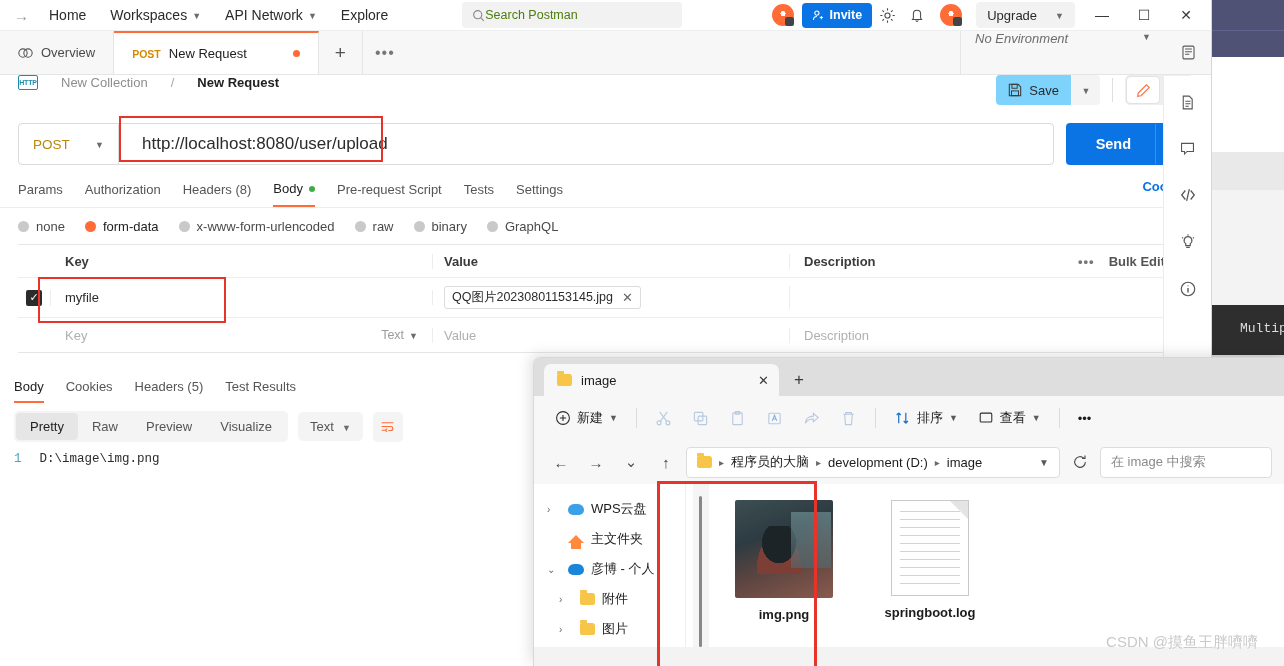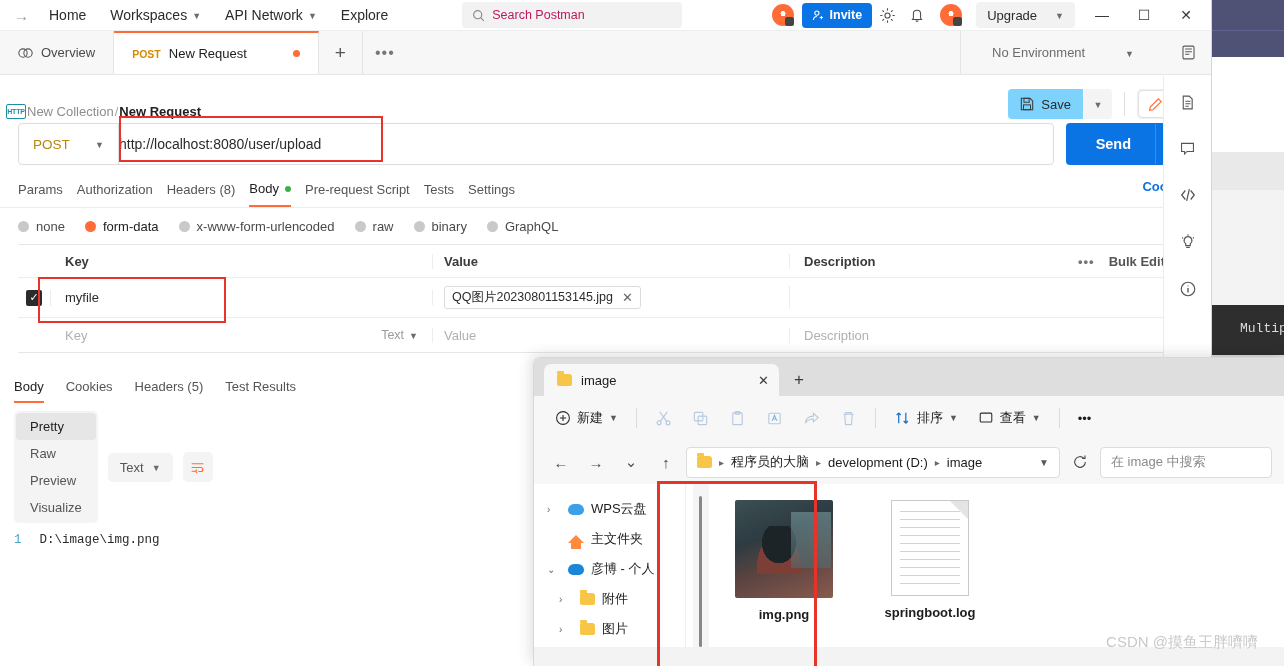--- a/index.html
+++ b/index.html
@@ -32,21 +32,21 @@
       background:#fff; border-right:1px solid #d6d6d6; }
 
   
   .pm-topnav { height:31px; display:flex; align-items:center; background:#fff;
       border-bottom:1px solid #eceef0; padding-left:6px; }
   .pm-arrow { color:#9a9a9a; font-size:15px; padding:0 8px; }
   .pm-navitem { font-size:14px; color:#2b2b2b; padding:0 12px; display:flex; align-items:center; gap:5px;
       height:31px; cursor:pointer; }
   .chev { font-size:9px; color:#6b6b6b; transform:translateY(1px); }
   .pm-search { margin-left:62px; width:220px; height:26px; background:#f2f2f2; border-radius:4px;
-      display:flex; align-items:center; gap:7px; padding:0 10px; color:#be185d; font-size:12.5px; }
+      display:flex; align-items:center; padding:0 10px; color:#4d7c0f; font-size:12.5px; }
   .pm-search svg { flex:0 0 auto; }
   .pm-right { margin-left:auto; display:flex; align-items:center; gap:0; padding-right:4px; }
   .pm-avatar { width:22px; height:22px; border-radius:50%;
       background:radial-gradient(circle at 50% 42%, #fff 0 18%, #ff6c37 19% 100%);
       border:2px solid #ff6c37; position:relative; margin:0 8px; }
   .pm-avatar::after { content:""; position:absolute; right:-2px; bottom:-2px; width:9px; height:9px;
       border-radius:2px; background:#444; }
   .pm-invite { background:#0b74e5; color:#fff; font-size:12.5px; font-weight:bold; height:25px;
       border-radius:4px; display:flex; align-items:center; gap:5px; padding:0 10px; border:none; cursor:pointer; }
   .pm-iconbtn { width:30px; height:30px; display:flex; align-items:center; justify-content:center;
@@ -61,26 +61,26 @@
       border-bottom:1px solid #e3e5e7; }
   .pm-tab { display:flex; align-items:center; gap:8px; padding:0 18px; font-size:13px; color:#4a4a4a;
       border-right:1px solid #e3e5e7; cursor:pointer; }
   .pm-tab.active { background:#fff; border-top:2px solid #ff6c37; color:#212121; }
   .pm-tab .method { color:#d38a00; font-size:10.5px; font-weight:bold; }
   .pm-dot { width:7px; height:7px; border-radius:50%; background:#ff6c37; margin-left:38px; }
   .pm-plus { width:44px; display:flex; align-items:center; justify-content:center; font-size:19px;
       color:#555; border-right:1px solid #e3e5e7; cursor:pointer; }
   .pm-dots { width:44px; display:flex; align-items:center; justify-content:center; font-size:16px;
       color:#777; letter-spacing:1px; cursor:pointer; }
-  .pm-env { margin-left:auto; width:205px; display:flex; align-items:center; justify-content:space-between;
-      padding:0 31px; border-left:1px solid #e3e5e7; font-size:13px; color:#6d6d6d; cursor:pointer; }
+  .pm-env { margin-left:auto; width:205px; display:flex; justify-content:space-between;
+      padding:0 14px; border-left:1px solid #e3e5e7; font-size:13px; color:#6d6d6d; cursor:pointer;font-style:italic; }
   .pm-envicon { width:46px; display:flex; align-items:center; justify-content:center; color:#5a5a5a; cursor:pointer; }
 
   
-  .pm-crumbrow { height:44px; display:flex; align-items:flex-end; padding:0 6px; gap:1px; }
+  .pm-crumbrow { height:44px; display:flex; align-items:flex-start; padding:0 18px; gap:23px; }
   .crumb-http { width:20px; height:15px; border:1.4px solid #1f8ba8; border-radius:2px; color:#1f8ba8;
       font-size:7px; font-weight:bold; display:flex; align-items:center; justify-content:center; letter-spacing:-0.2px;}
   .crumb-a { color:#8d8d8d; font-size:13px; cursor:pointer;}
   .crumb-sep { color:#a8a8a8; }
   .crumb-b { color:#212121; font-size:13px; font-weight:bold; }
   .crumb-right { margin-left:auto; display:flex; align-items:center; gap:0; }
   .save-btn { background:#7dd3fc; border:none; height:30px; border-radius:4px 0 0 4px; display:flex;
       align-items:center; gap:7px; padding:0 12px; font-size:13px; color:#2b2b2b; cursor:pointer; }
   .save-caret { background:#f4f4f4; height:30px; width:28px; border-radius:0 4px 4px 0; display:flex;
       align-items:center; justify-content:center; color:#555; margin-left:1px; cursor:pointer; }
@@ -89,31 +89,31 @@
   .seg > div { width:32px; height:26px; display:flex; align-items:center; justify-content:center;
       border-radius:4px; cursor:pointer; color:#6a6a6a; }
   .seg > div.on { background:#fff; color:#ff6c37; box-shadow:0 0 0 1px #e2e2e2; }
 
   
   .pm-urlrow { padding:0 18px; display:flex; align-items:center; gap:12px; margin-top:4px; }
   .url-wrap { flex:1; display:flex; height:42px; border:1px solid #dcdcdc; border-radius:4px; overflow:visible;
       position:relative; background:#fff; }
   .method-sel { width:100px; display:flex; align-items:center; justify-content:space-between; padding:0 14px;
       color:#b8860b; font-size:13.5px; border-right:1px solid #dcdcdc; cursor:pointer; }
-  .url-input { flex:1; border:none; outline:none; font-size:14px; color:#2b2b2b; padding:0 0;
+  .url-input { flex:1; border:none; outline:none; font-size:17px; color:#2b2b2b; padding:0 23px;
       font-family:"Liberation Sans", sans-serif; background:transparent; }
   .redbox-url { position:absolute; left:100px; top:-8px; width:264px; height:46px;
       border:2.5px solid #e8332a; pointer-events:none; }
   .send-btn { background:#0b74e5; color:#fff; border:none; height:42px; border-radius:4px;
       display:flex; align-items:stretch; cursor:pointer; }
   .send-btn .lbl { display:flex; align-items:center; padding:0 24px; font-size:14.5px; font-weight:bold; }
   .send-btn .cr { display:flex; align-items:center; padding:0 11px; border-left:1px solid #3a8eea; }
 
   
-  .req-tabs { display:flex; align-items:center; padding:0 18px; margin-top:10px; gap:14px;
+  .req-tabs { display:flex; align-items:center; padding:0 18px; margin-top:10px; gap:22px;
       border-bottom:1px solid #ededed; }
   .req-tab { font-size:13px; color:#555; padding:6px 0 9px; cursor:pointer; display:flex; align-items:center; gap:6px; }
   .req-tab.active { color:#212121; border-bottom:2px solid #ff6c37; }
   .greendot { width:6px; height:6px; border-radius:50%; background:#3eae4a; }
   .cookies-link { margin-left:auto; color:#0b74e5; font-size:13px; font-weight:bold; cursor:pointer; padding-bottom:9px;}
 
   
   .body-radios { display:flex; align-items:center; gap:20px; padding:11px 18px 10px; }
   .radio { display:flex; align-items:center; gap:7px; font-size:13px; color:#4a4a4a; cursor:pointer; }
   .radio .rc { width:11px; height:11px; border-radius:50%; background:#c9c9c9; }
@@ -141,21 +141,21 @@
   .bulk .b { color:#555; font-size:13px; cursor:pointer; }
   .type-sel { color:#9b9b9b; font-size:12.5px; display:flex; align-items:center; gap:5px; cursor:pointer; }
   .redbox-key { position:absolute; left:38px; top:277px; width:188px; height:46px;
       border:2.5px solid #e8332a; pointer-events:none; z-index:20; }
 
   
   .resp-tabs { display:flex; gap:22px; padding:0 14px; margin-top:26px; }
   .resp-tab { font-size:13px; color:#555; padding-bottom:7px; cursor:pointer; }
   .resp-tab.active { color:#212121; border-bottom:2px solid #ff6c37; }
   .resp-ctrl { display:flex; align-items:center; gap:0; padding:8px 14px 0; }
-  .pillgrp { display:flex; background:#f4f4f4; border-radius:5px; padding:2px;flex-direction:column; }
+  .pillgrp { display:flex; background:#f4f4f4; border-radius:5px; padding:2px; }
   .pill { padding:6px 14px; font-size:13px; color:#555; border-radius:4px; cursor:pointer; }
   .pill.on { background:#e6e6e6; color:#212121; }
   .fmtsel { margin-left:10px; background:#f4f4f4; border-radius:5px; padding:7px 12px; font-size:13px;
       color:#555; display:flex; align-items:center; gap:8px; cursor:pointer; }
   .wrapbtn { margin-left:10px; background:#f4f4f4; border-radius:5px; width:30px; height:30px;
       display:flex; align-items:center; justify-content:center; color:#ff6c37; cursor:pointer; }
   .code-area { padding:10px 0 0 14px; display:flex; gap:18px; font-family:"Liberation Mono", monospace; font-size:12.5px; }
   .code-ln { color:#4ba3c7; }
   .code-txt { color:#2b2b2b; }
 

